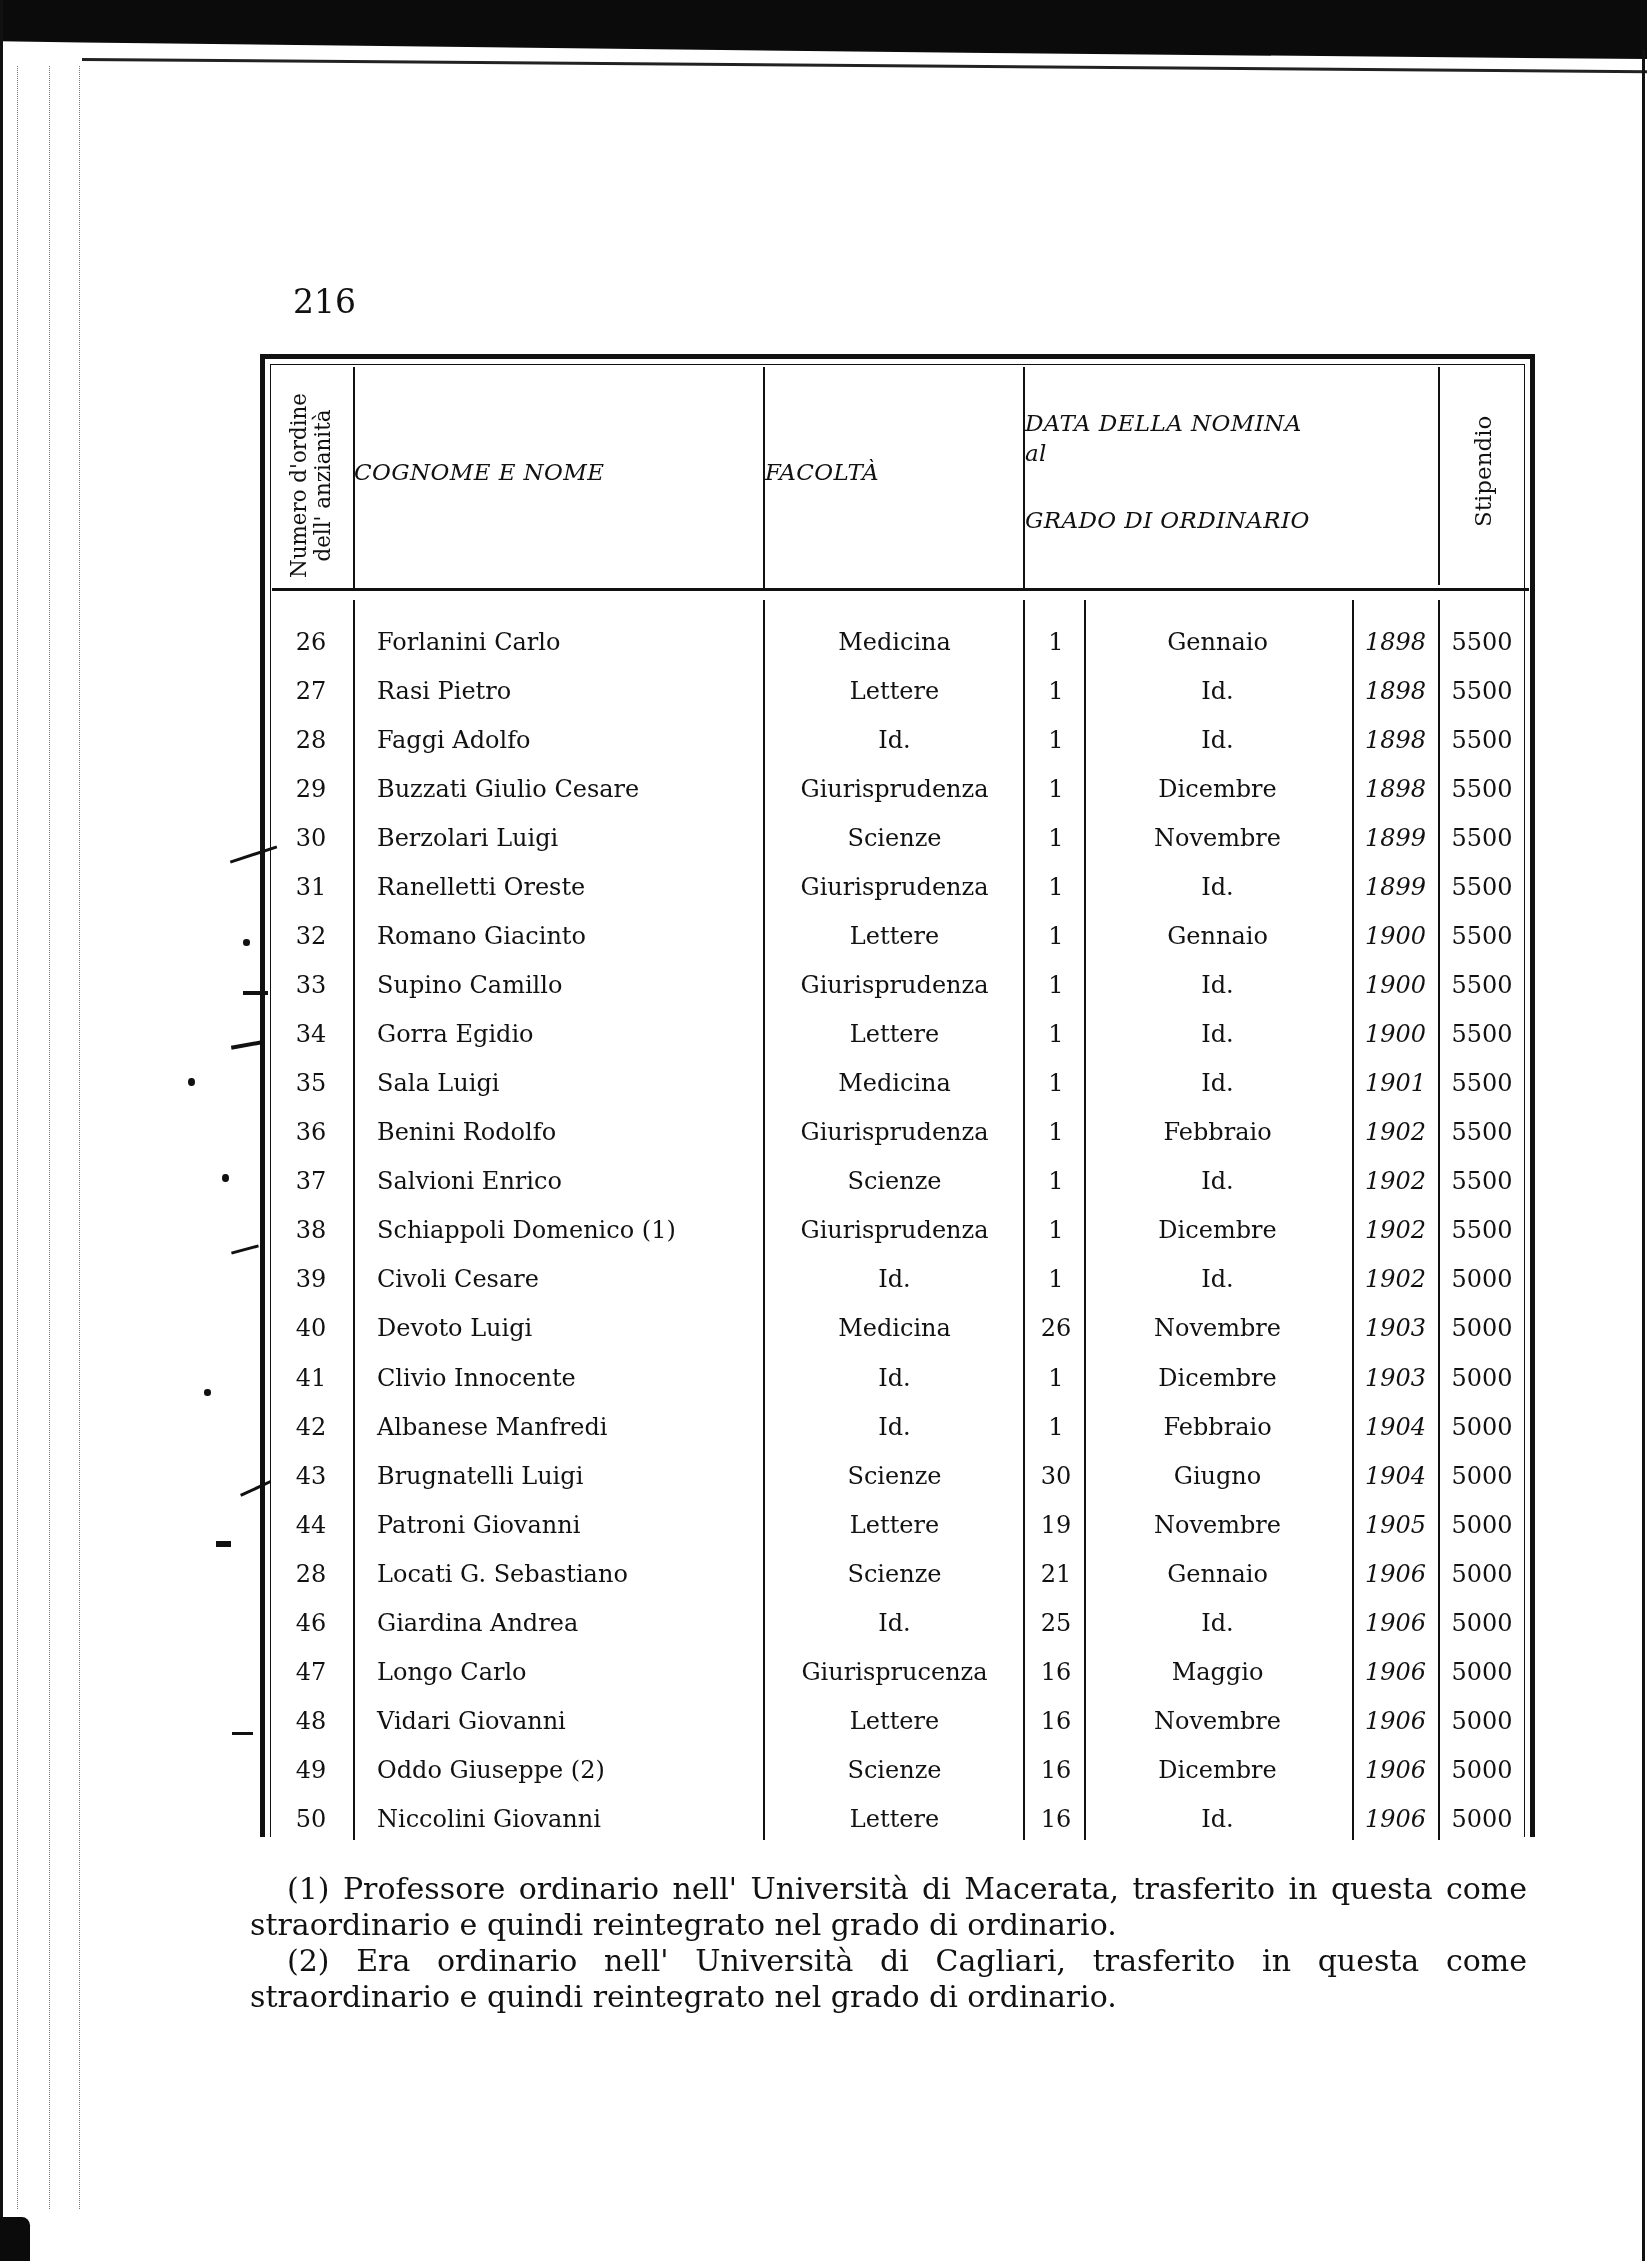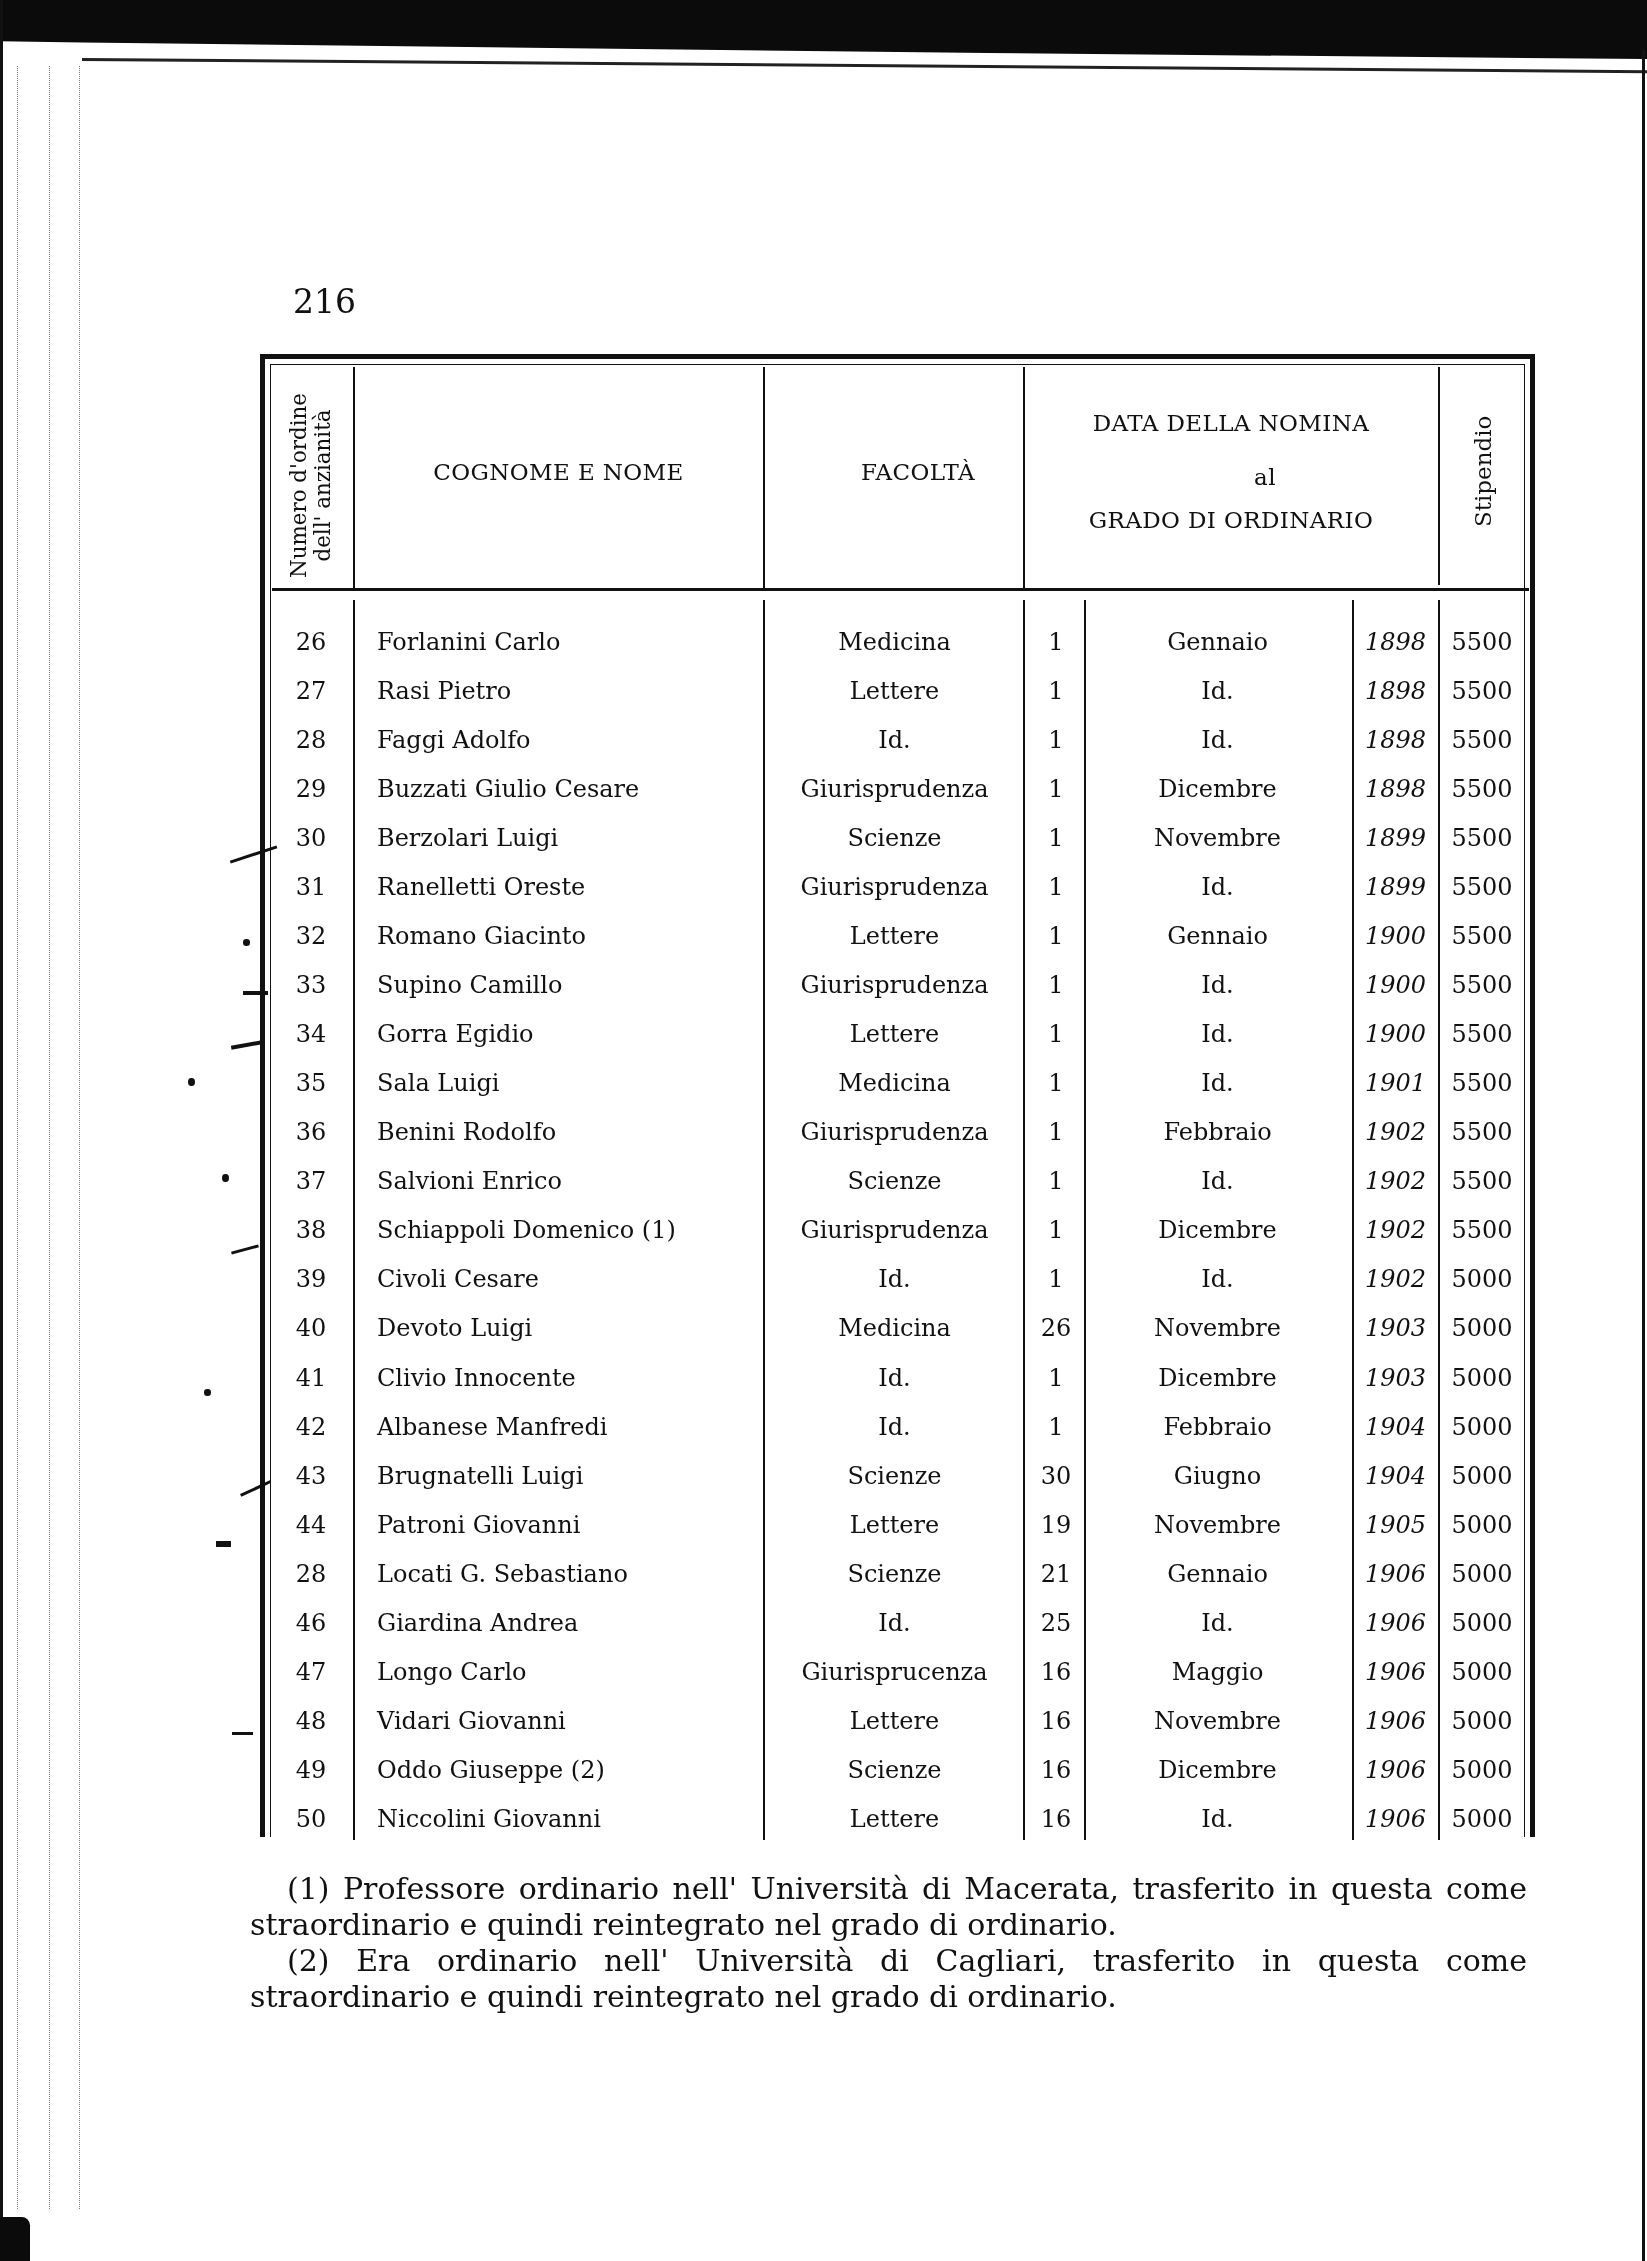--- a/index.html
+++ b/index.html
@@ -22,21 +22,21 @@
   .table-frame {
     position: absolute; left: 260px; top: 354px; width: 1275px; height: 1483px;
     border-top: 5.8px solid #111; border-left: 5px solid #111; border-right: 5px solid #111;
     box-sizing: border-box;
   }
   .table-inner { position: absolute; left: 5px; top: 5px; right: 5px; bottom: 0; border-left: 1.6px solid #111; border-right: 1.6px solid #111; border-top: 1.6px solid #111; }
 
   .vline { position: absolute; width: 1.6px; background: #111; }
   .hline { position: absolute; height: 2.5px; background: #111; }
 
-  .hdr { position: absolute; text-align: center; font-size: 23px; letter-spacing: 0.4px; line-height: 1; }
+  .hdr { position: absolute; text-align: left; font-size: 23px; letter-spacing: 0.4px; line-height: 1; font-style: italic; }
   .hdr-rot { position: absolute; transform: rotate(-90deg); transform-origin: center; text-align: center; font-size: 21.4px; line-height: 24px; white-space: nowrap; }
 
   .row { position: absolute; left: 0; width: 1647px; height: 49px; }
   .cell { position: absolute; top: 0; height: 49px; line-height: 49px; font-size: 24px; white-space: nowrap; }
   .c-num { left: 272px; width: 78px; text-align: center; }
   .c-name { left: 377px; width: 379px; text-align: left; }
   .c-fac { left: 766px; width: 257px; text-align: center; }
   .c-day { left: 1027px; width: 58px; text-align: center; }
   .c-mon { left: 1086px; width: 263px; text-align: center; }
   .c-year { left: 1355px; width: 81px; text-align: center; font-style: italic; }
@@ -79,21 +79,21 @@
 <div class="vline" style="left:1352px; top:600px; height:1240px;"></div>
 <div class="vline" style="left:1438px; top:600px; height:1240px;"></div>
 
 <div class="hdr-rot" style="left:196px; top:461px; width:231px; height:49px;">
   <div>Numero d'ordine</div>
   <div>dell' anzianità</div>
 </div>
 <div class="hdr" style="left:354px; top:461px; width:409px;">COGNOME E NOME</div>
 <div class="hdr" style="left:765px; top:461px; width:306px;">FACOLTÀ</div>
 <div class="hdr" style="left:1025px; top:412px; width:412px;">DATA DELLA NOMINA</div>
-<div class="hdr" style="left:1025px; top:466px; width:480px;">al</div>
+<div class="hdr" style="left:1025px; top:442px; width:480px;">al</div>
 <div class="hdr" style="left:1025px; top:509px; width:412px;">GRADO DI ORDINARIO</div>
 <div class="hdr-rot" style="left:1430px; top:461px; width:107px; height:25px; font-size:23px;">Stipendio</div>
 
 <div id="rows">
     <div class="row" style="top: 618px;">
       <div class="cell c-num">26</div>
       <div class="cell c-name">Forlanini Carlo</div>
       <div class="cell c-fac">Medicina</div>
       <div class="cell c-day">1</div>
       <div class="cell c-mon">Gennaio</div>

